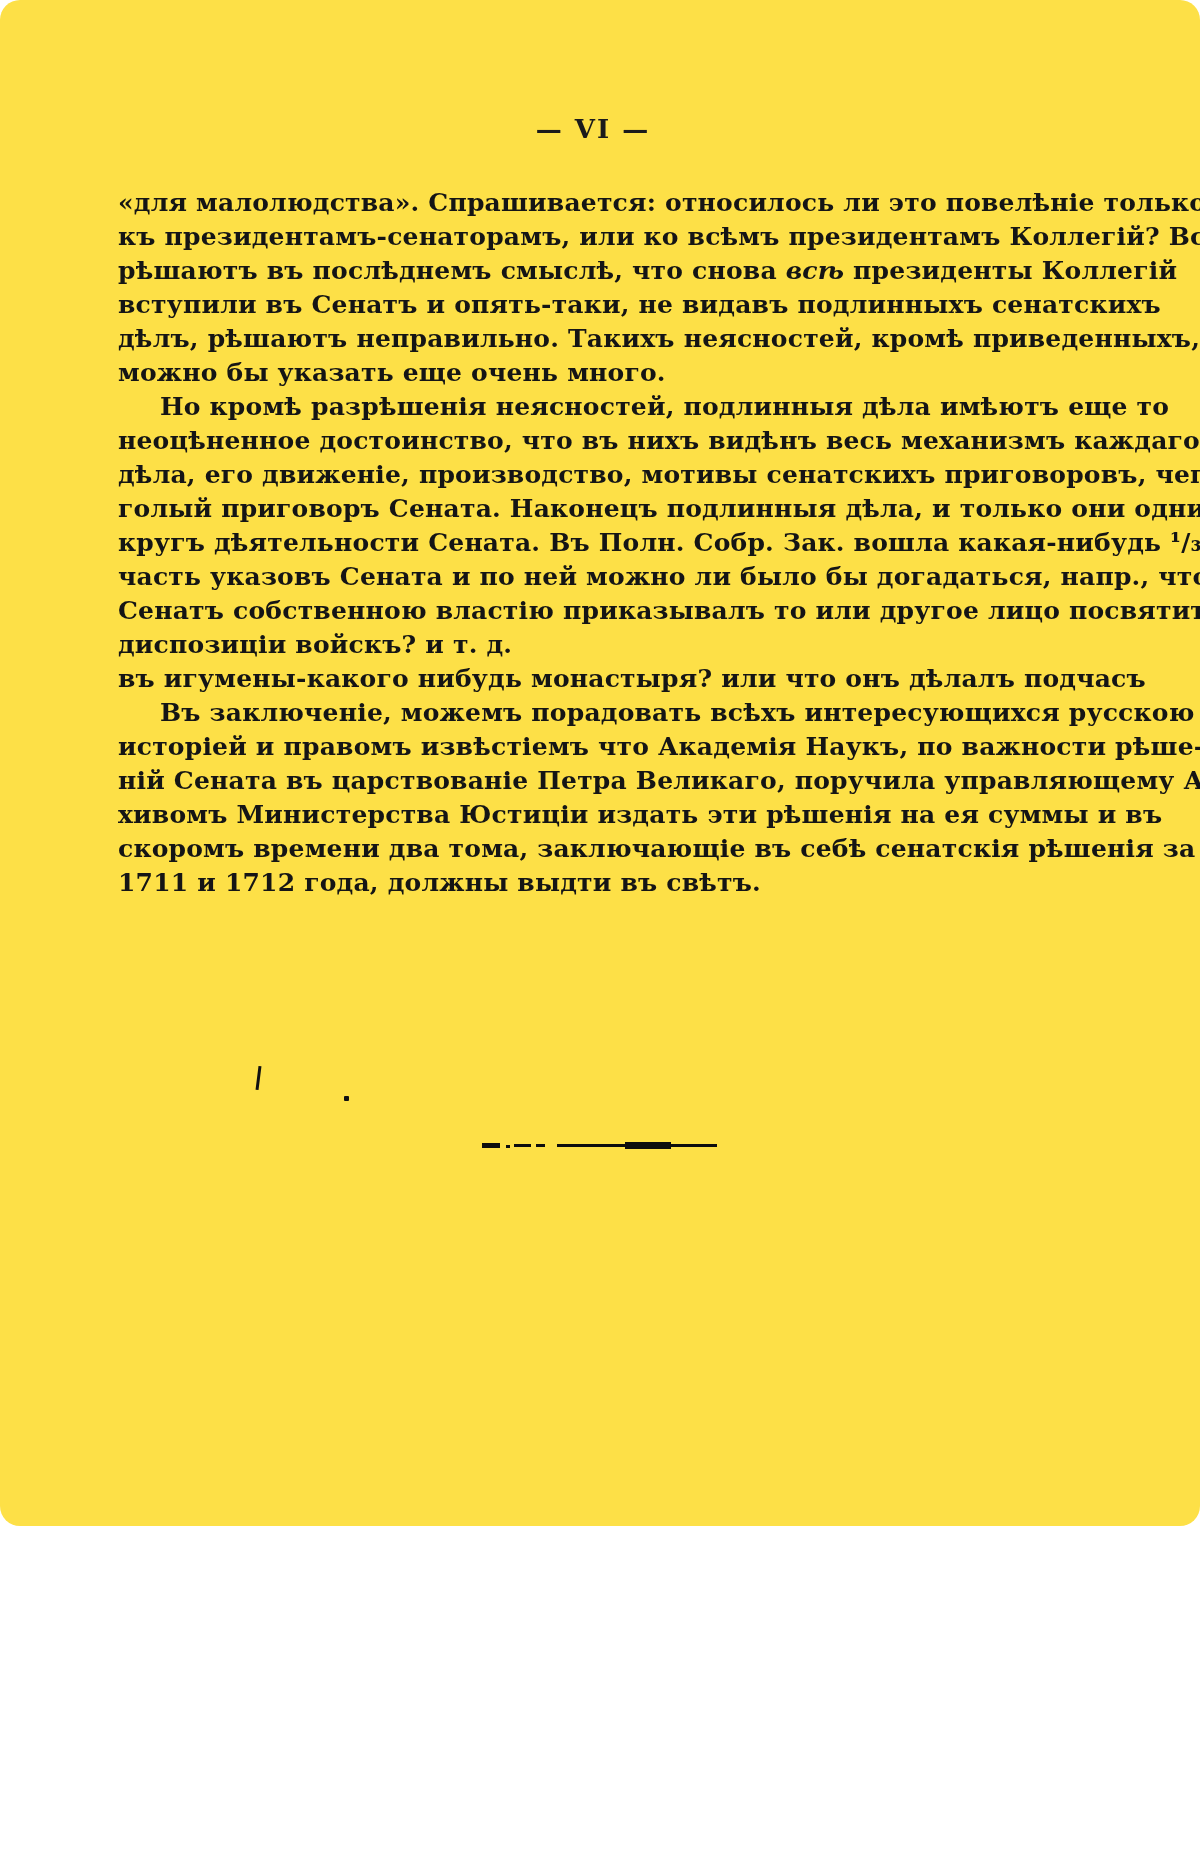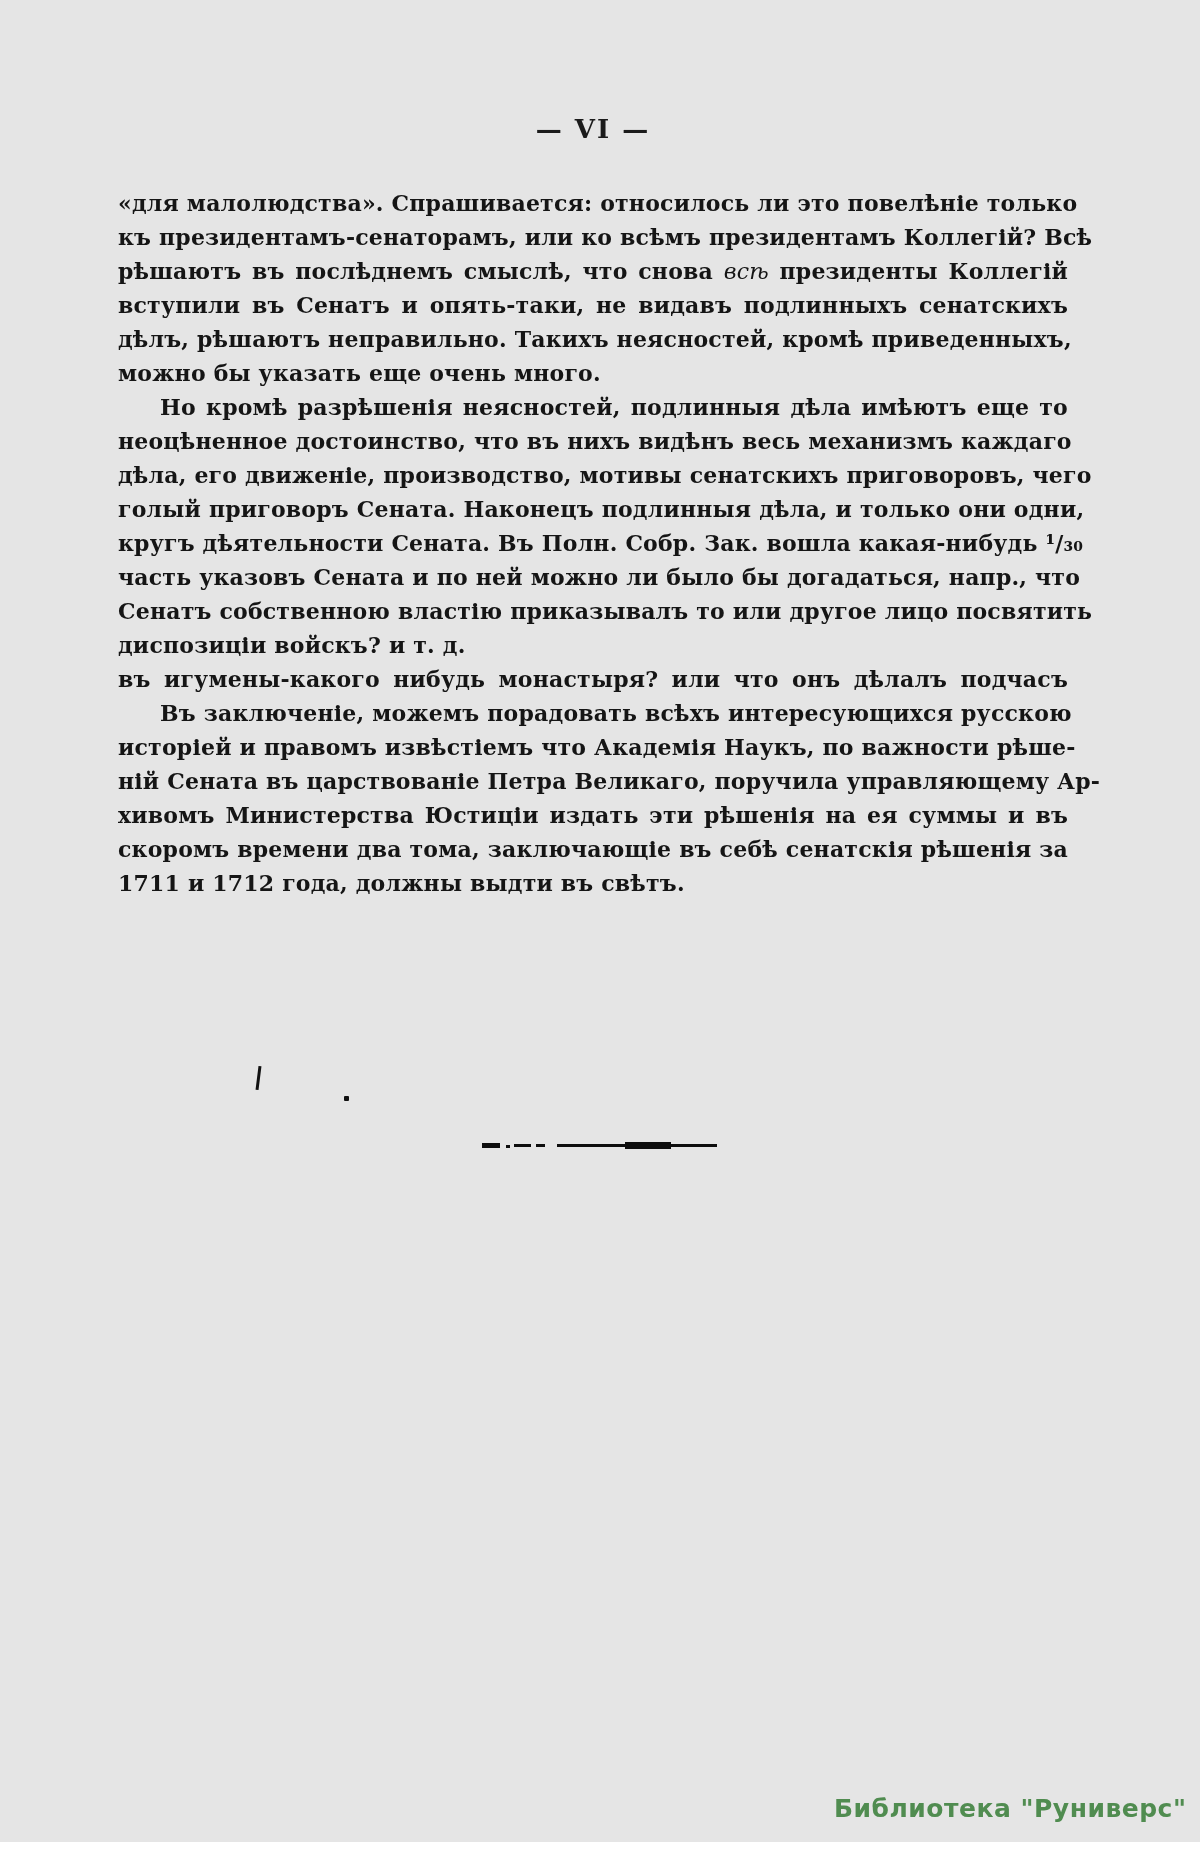--- a/index.html
+++ b/index.html
@@ -1,59 +1,60 @@
 <!DOCTYPE html>
 <html><head>
 <meta charset="utf-8">
 <style>
   html, body { margin: 0; padding: 0; background: #ffffff; }
   .page {
     position: relative;
     width: 1200px;
-    height: 1842px;
-    background: #e5e5e5;
+    height: 1526px;
+    background: #fde047;
     overflow: hidden;
     font-family: "DejaVu Serif", serif;
     color: #161616;
+    border-radius: 20px;
   }
   .page-number {
     position: absolute;
     top: 114px;
     left: 118px;
     width: 950px;
     text-align: center;
     font-size: 26px;
     font-weight: 700;
     letter-spacing: 2px;
     color: #1b1b1b;
   }
   .text-block {
     position: absolute;
     top: 186px;
     left: 118px;
     width: 950px;
-    font-size: 22px;
+    font-size: 25px;
     font-weight: 700;
     letter-spacing: 0.2px;
     color: #151515;
   }
   .line {
     display: block;
     height: 34px;
     line-height: 34px;
     white-space: nowrap;
     text-align: justify;
     text-align-last: justify;
   }
   .line.last {
     text-align: left;
     text-align-last: left;
   }
   .line.indent { text-indent: 42px; }
-  .line em { font-style: italic; font-weight: 400; }
+  .line em { font-style: italic; font-weight: 700; }
   .stray-slash {
     position: absolute;
     left: 257px;
     top: 1066px;
     width: 3px;
     height: 24px;
     background: #111;
     transform: rotate(7deg);
   }
   .stray-dot {

